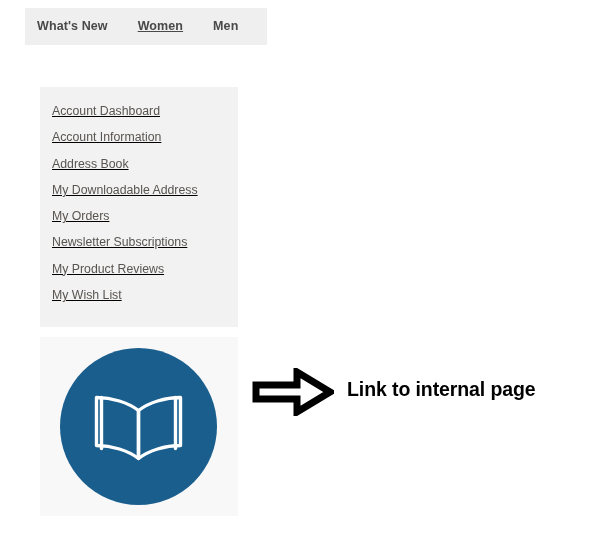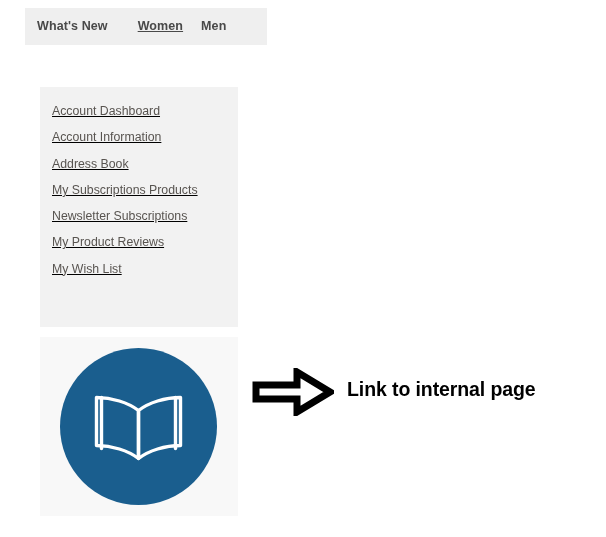--- a/index.html
+++ b/index.html
@@ -31,21 +31,21 @@
     font-size: 12.5px;
     font-weight: bold;
     color: #494949;
     letter-spacing: 0.1px;
     white-space: nowrap;
     cursor: pointer;
     line-height: 1;
   }
   .nav-item.first { margin-left: 12px; }
   .nav-item.mid   { margin-left: 30px; text-decoration: underline; }
-  .nav-item.last  { margin-left: 18px; }
+  .nav-item.last  { margin-left: 30px; }
 
   
   #account-sidebar {
     position: absolute;
     left: 40px;
     top: 87px;
     width: 198px;
     height: 240px;
     background: #f2f2f2;
     box-sizing: border-box;
@@ -107,21 +107,22 @@
 <div id="top-nav">
   <div class="nav-item first">What's New</div>
   <div class="nav-item mid">Women</div>
   <div class="nav-item last">Men</div>
 </div>
 
 <div id="account-sidebar">
   <div class="sidebar-item">Account Dashboard</div>
   <div class="sidebar-item">Account Information</div>
   <div class="sidebar-item">Address Book</div>
-  <div class="sidebar-item">My Subscriptions Products</div>
+  <div class="sidebar-item">My Downloadable Address</div>
+  <div class="sidebar-item">My Orders</div>
   <div class="sidebar-item">Newsletter Subscriptions</div>
   <div class="sidebar-item">My Product Reviews</div>
   <div class="sidebar-item">My Wish List</div>
 </div>
 
 <div id="icon-tile">
   <svg id="book-circle" viewBox="0 0 157 157">
     <circle cx="78.5" cy="78.5" r="78.5" fill="#1A5E8E"></circle>
     <g fill="none" stroke="#ffffff" stroke-width="3.4" stroke-linejoin="round" stroke-linecap="round">
 

